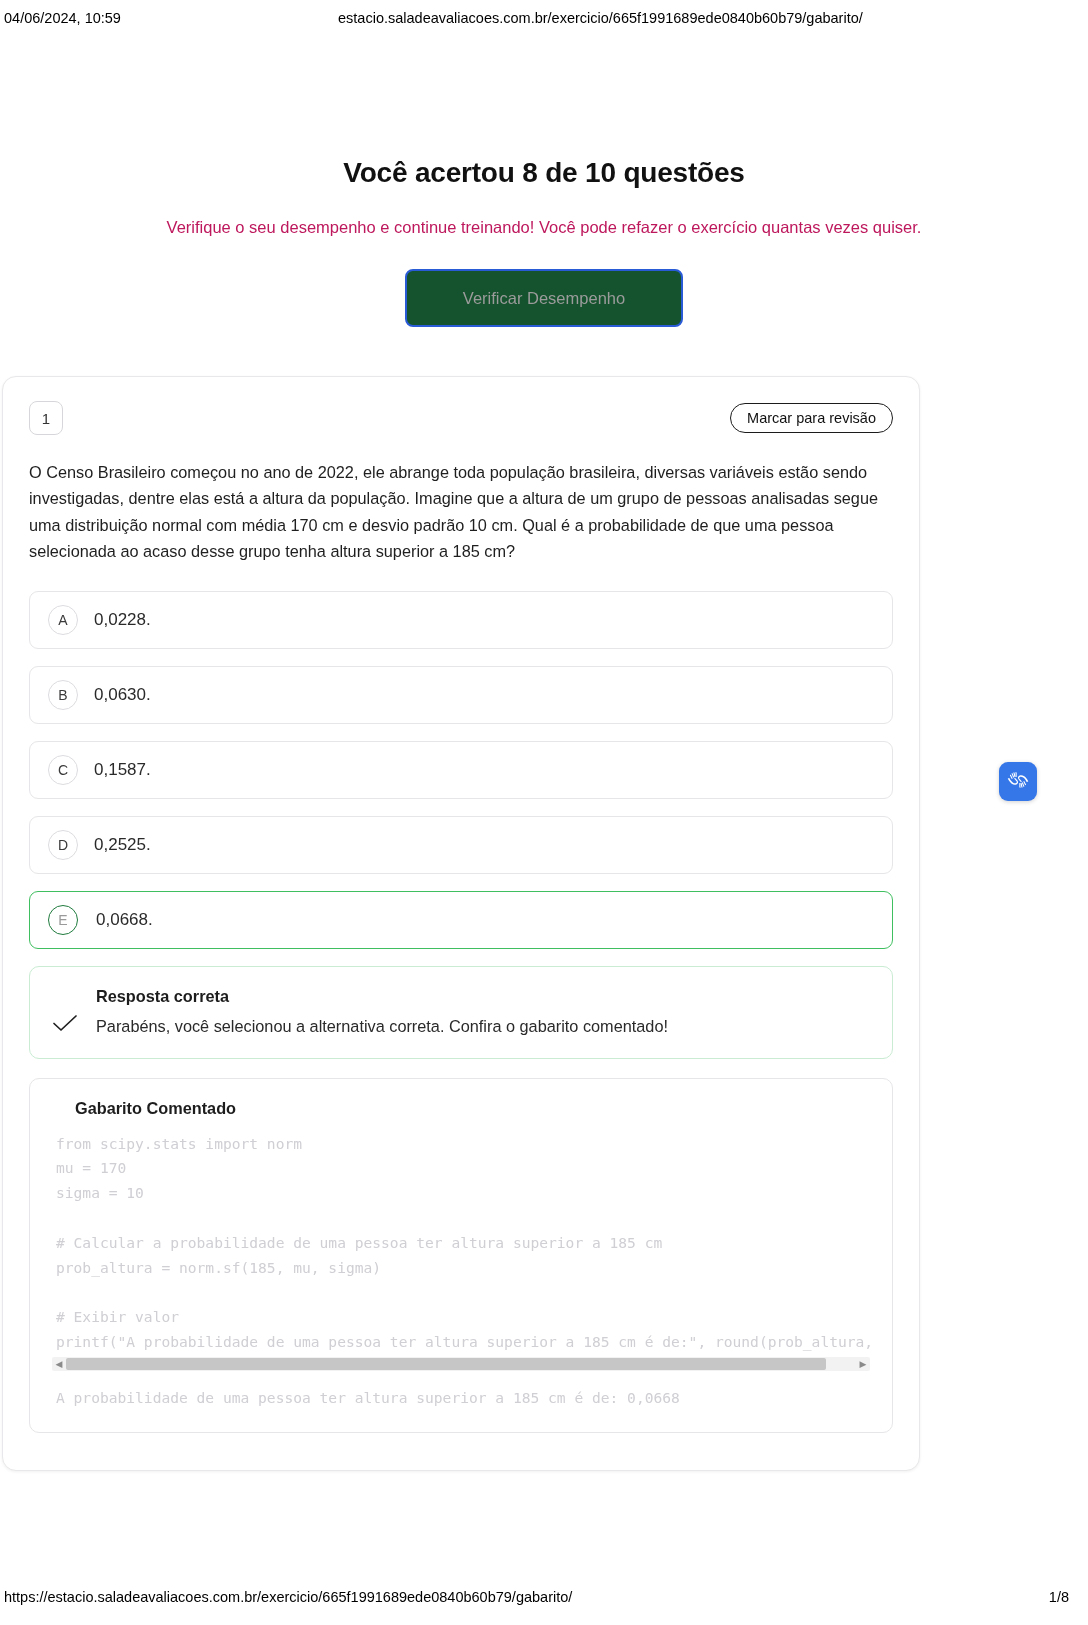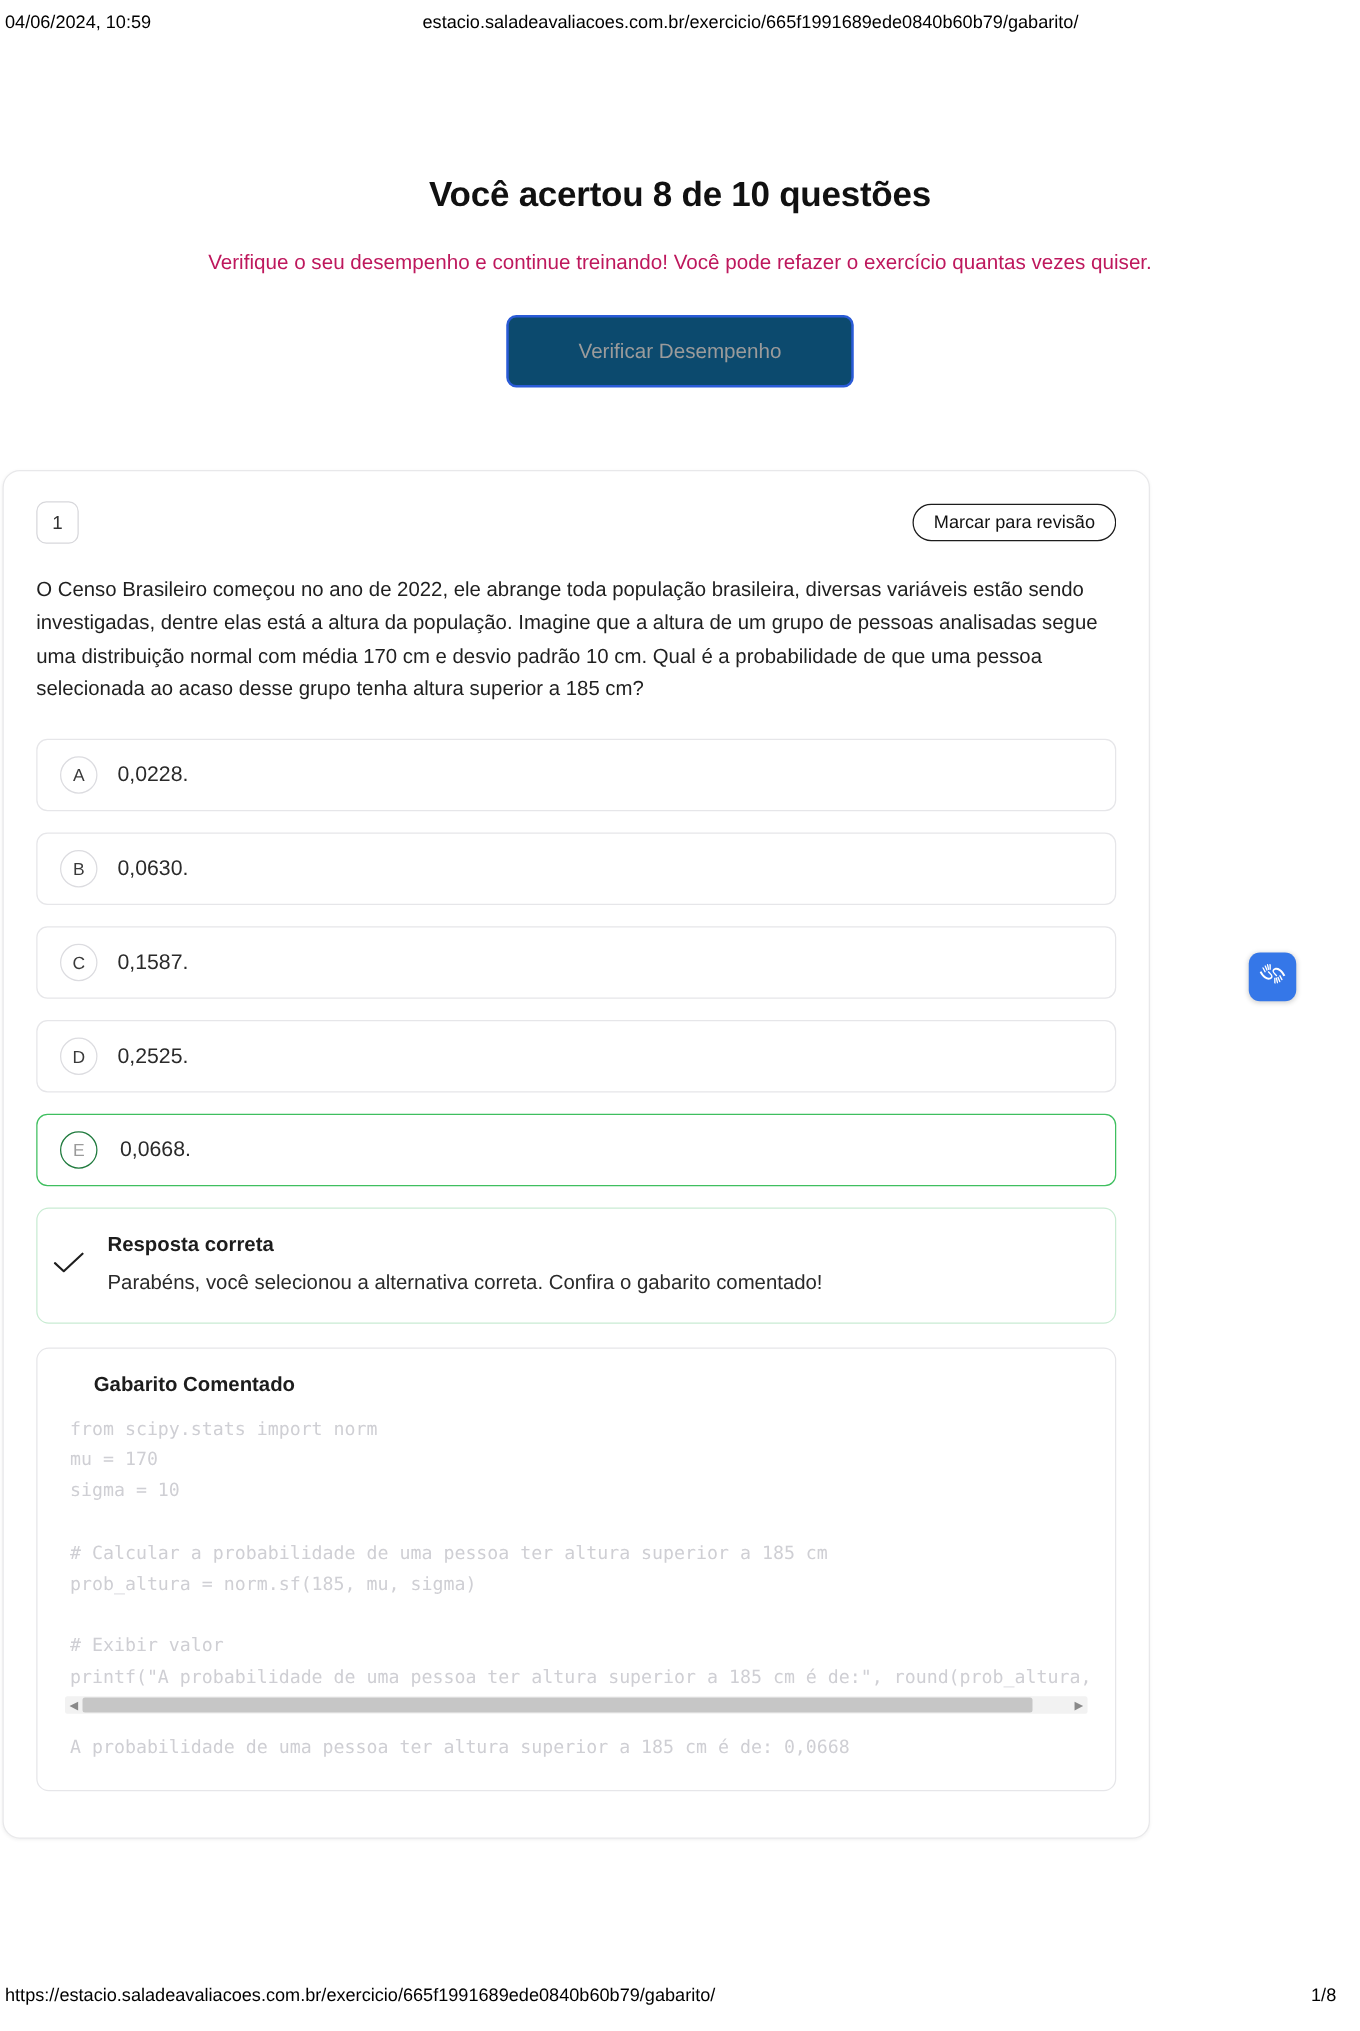--- a/index.html
+++ b/index.html
@@ -36,21 +36,21 @@
     font-size: 14.5px;
     color: #000;
     text-align: right;
   }
   .print-footer .pf-url  { position: absolute; left: 4px; }
   .print-footer .pf-page { position: absolute; right: 19px; margin-left: 20px; }
 
   
   .summary {
     position: absolute;
-    top: 140px; left: 0; right: 0;
+    top: 157px; left: 0; right: 0;
     text-align: center;
   }
   .summary h1 {
     margin: 0;
     font-size: 28px;
     font-weight: 700;
     letter-spacing: -0.2px;
     color: #111111;
   }
   .summary .subtitle {
@@ -59,21 +59,21 @@
     color: #be185d;
     font-weight: 400;
   }
   .verify-btn {
     margin: 32px auto 0;
     display: block;
     width: 278px;
     height: 58px;
     border: 2px solid #2a5bd7;
     border-radius: 8px;
-    background: #0c4a6e;
+    background: #14532d;
     color: #9b9b9b;
     font-size: 16.5px;
     font-family: "Liberation Sans", sans-serif;
     cursor: pointer;
   }
 
   
   .question-card {
     position: absolute;
     top: 376px;
@@ -158,23 +158,23 @@
     color: #2a2a2a;
   }
   .option.correct .opt-text { margin-left: 18px; }
 
   
   .feedback {
     margin-top: 12px;
     border: 1px solid #c9ecd3;
     border-radius: 10px;
     background: #ffffff;
-    padding: 20px 22px 22px 4px;
-    display: flex;
-    align-items: flex-start;
+    padding: 20px 22px 22px 14px;
+    display: flex;
+    align-items: flex-end;
   }
   .fb-check {
     width: 26px; min-width: 26px;
     margin-top: 14px;
     margin-left: 8px;
     color: #1f1f1f;
   }
   .fb-body { margin-left: 18px; }
   .fb-title {
     font-size: 16.3px;

